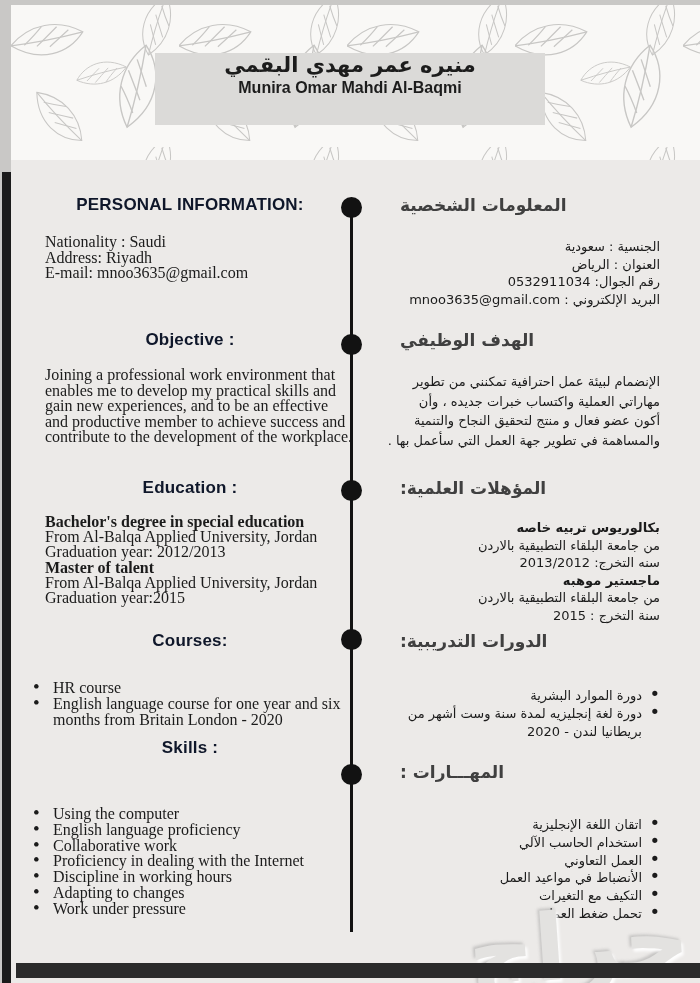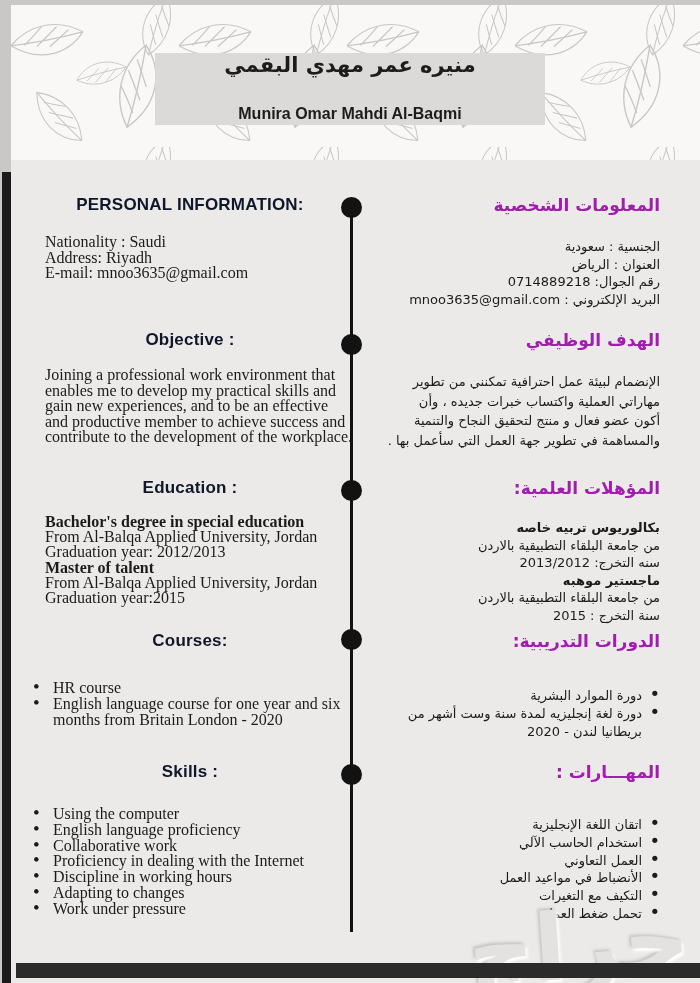--- a/index.html
+++ b/index.html
@@ -8,35 +8,35 @@
     background:#c9c8c6;
     font-family:"Liberation Sans",sans-serif;
     -webkit-font-smoothing:antialiased;
   }
   
   .page-body{position:absolute;left:11px;top:160px;right:0;bottom:0;background:#eceae8;}
   .page-header{position:absolute;left:11px;top:5px;right:0;height:157px;background:#f9f8f6;overflow:hidden;}
   .page-header svg{position:absolute;left:0;top:0;}
   .name-box{
     position:absolute;left:155px;top:53px;width:390px;height:72px;
-    background:#dbdad8;display:flex;flex-direction:column;align-items:center;justify-content:space-between;
+    background:#dbdad8;display:flex;flex-direction:column;align-items:center;justify-content:flex-start;
   }
   .name-ar{font:700 21px "DejaVu Sans",sans-serif;color:#1c1c1c;direction:rtl;line-height:1.2;}
   .name-en{font:700 16px "Liberation Sans",sans-serif;color:#1c1c1c;line-height:1.3;}
 
   .left-bar{position:absolute;left:2px;top:172px;width:9px;height:811px;background:#1b1b1b;}
   .bottom-bar{position:absolute;left:16px;top:963px;width:684px;height:15px;background:#2b2b2b;z-index:6;}
 
   .timeline-line{position:absolute;left:350px;top:208px;width:3px;height:724px;background:#121212;z-index:2;}
   .timeline-dot{position:absolute;left:341px;width:21px;height:21px;border-radius:50%;background:#121212;z-index:3;}
 
   .head-en{position:absolute;left:45px;width:290px;text-align:center;
     font:700 17px "Liberation Sans",sans-serif;color:#0f172a;letter-spacing:.2px;}
-  .head-ar{position:absolute;left:400px;width:260px;text-align:right;direction:rtl;
-    font:700 17px "DejaVu Sans",sans-serif;color:#a21caf;}
+  .head-ar{position:absolute;left:400px;width:260px;text-align:left;direction:rtl;
+    font:700 17px "DejaVu Sans",sans-serif;color:#404040;}
 
   .blk-en{position:absolute;left:45px;width:296px;
     font-family:"Liberation Serif",serif;font-size:16px;color:#1b1b1b;}
   .blk-en .ln{line-height:15.6px;white-space:nowrap;}
   .blk-ar{position:absolute;left:398px;width:262px;direction:rtl;text-align:right;
     font-family:"DejaVu Sans",sans-serif;font-size:13px;color:#1b1b1b;margin-top:8px;}
   .blk-ar .ln{line-height:17.5px;}
 
   .edu-en .ln{line-height:15.2px;}
   .obj-ar .ln{line-height:19.5px;white-space:nowrap;}
@@ -100,21 +100,21 @@
 <div class="head-en" style="top:195px">PERSONAL INFORMATION:</div>
 <div class="head-ar" style="top:195px">المعلومات الشخصية</div>
 <div class="blk-en" style="top:234px">
   <div class="ln">Nationality : Saudi</div>
   <div class="ln">Address: Riyadh</div>
   <div class="ln">E-mail: mnoo3635@gmail.com</div>
 </div>
 <div class="blk-ar" style="top:230px">
   <div class="ln">الجنسية : سعودية</div>
   <div class="ln">العنوان : الرياض</div>
-  <div class="ln">رقم الجوال:  0714889218</div>
+  <div class="ln">رقم الجوال:  0532911034</div>
   <div class="ln">البريد الإلكتروني :  mnoo3635@gmail.com</div>
 </div>
 
 <div class="head-en" style="top:330px">Objective :</div>
 <div class="head-ar" style="top:330px">الهدف الوظيفي</div>
 <div class="blk-en" style="top:367px">
   <div class="ln">Joining a professional work environment that</div>
   <div class="ln">enables me to develop my practical skills and</div>
   <div class="ln">gain new experiences, and to be an effective</div>
   <div class="ln">and productive member to achieve success and</div>
@@ -150,21 +150,21 @@
 <div class="head-ar" style="top:631px">الدورات التدريبية:</div>
 <div class="blk-en bul-en" style="top:680px">
   <div class="item">HR course</div>
   <div class="item">English language course for one year and six months from Britain London - 2020</div>
 </div>
 <div class="blk-ar bul-ar" style="top:679px">
   <div class="item">دورة الموارد البشرية</div>
   <div class="item">دورة لغة إنجليزيه لمدة سنة وست أشهر من بريطانيا لندن - 2020</div>
 </div>
 
-<div class="head-en" style="top:762px">Skills :</div>
+<div class="head-en" style="top:738px">Skills :</div>
 <div class="head-ar" style="top:762px">المهـــارات :</div>
 <div class="blk-en bul-en" style="top:806px">
   <div class="item">Using the computer</div>
   <div class="item">English language proficiency</div>
   <div class="item">Collaborative work</div>
   <div class="item">Proficiency in dealing with the Internet</div>
   <div class="item">Discipline in working hours</div>
   <div class="item">Adapting to changes</div>
   <div class="item">Work under pressure</div>
 </div>

